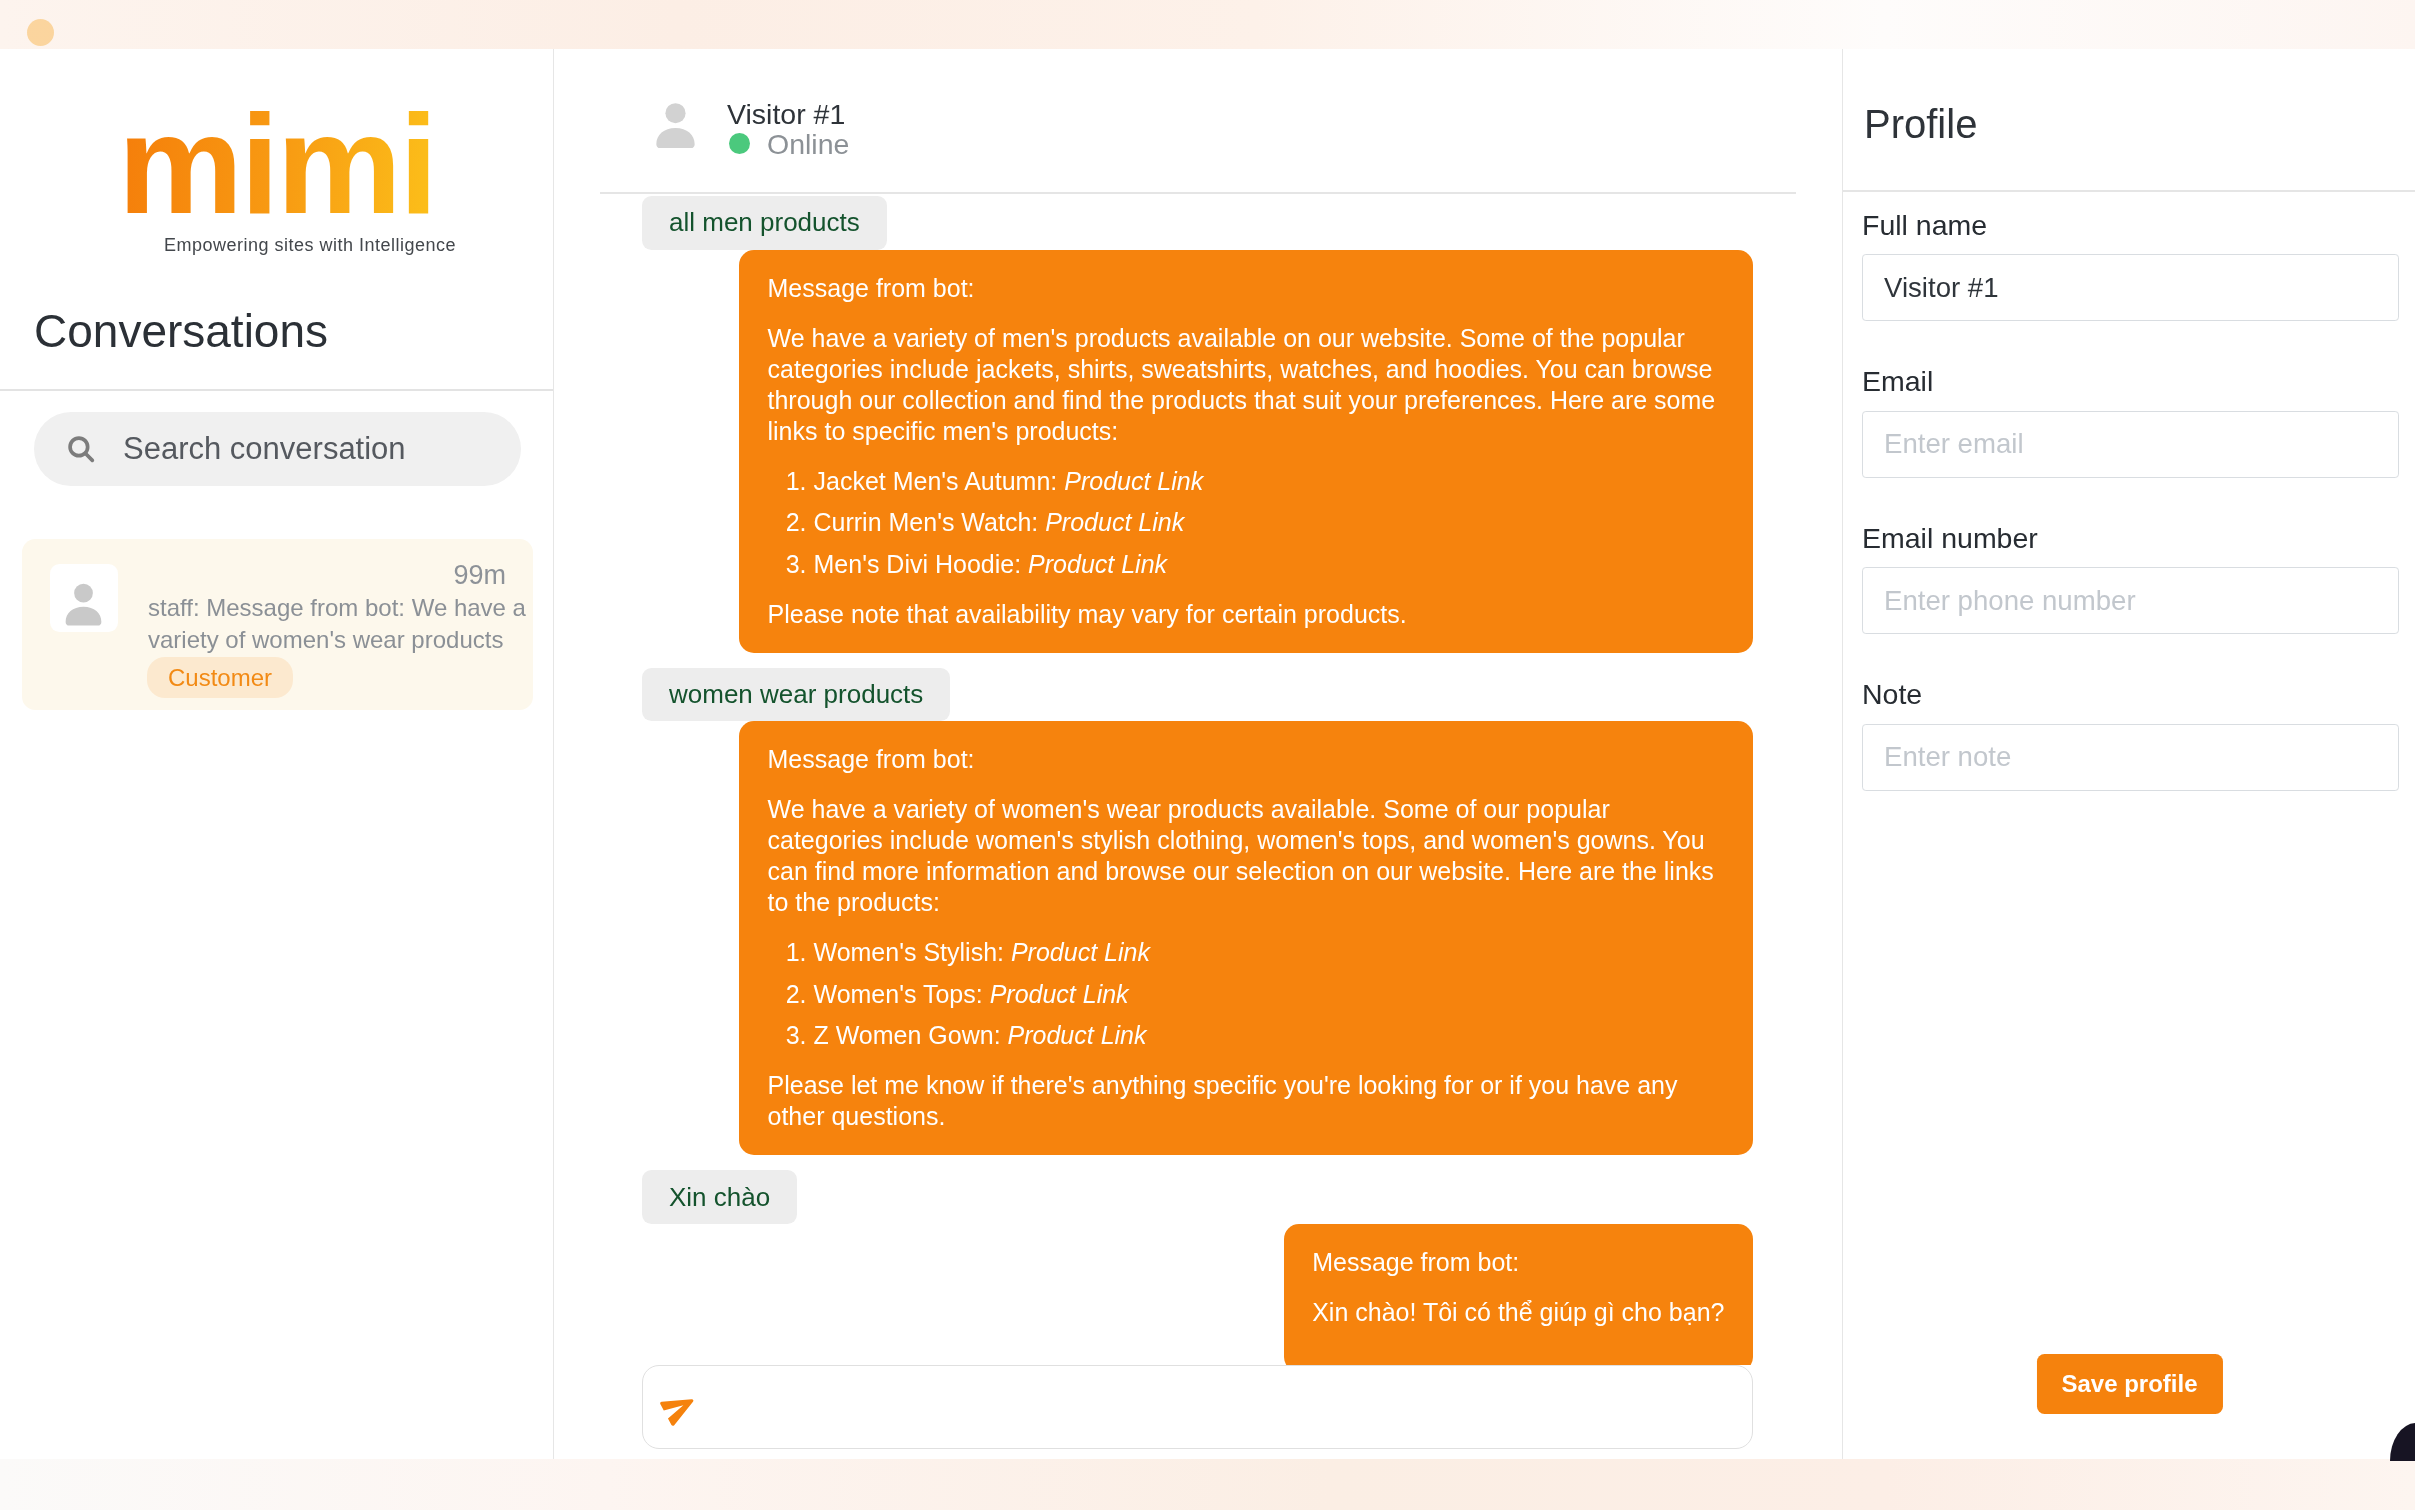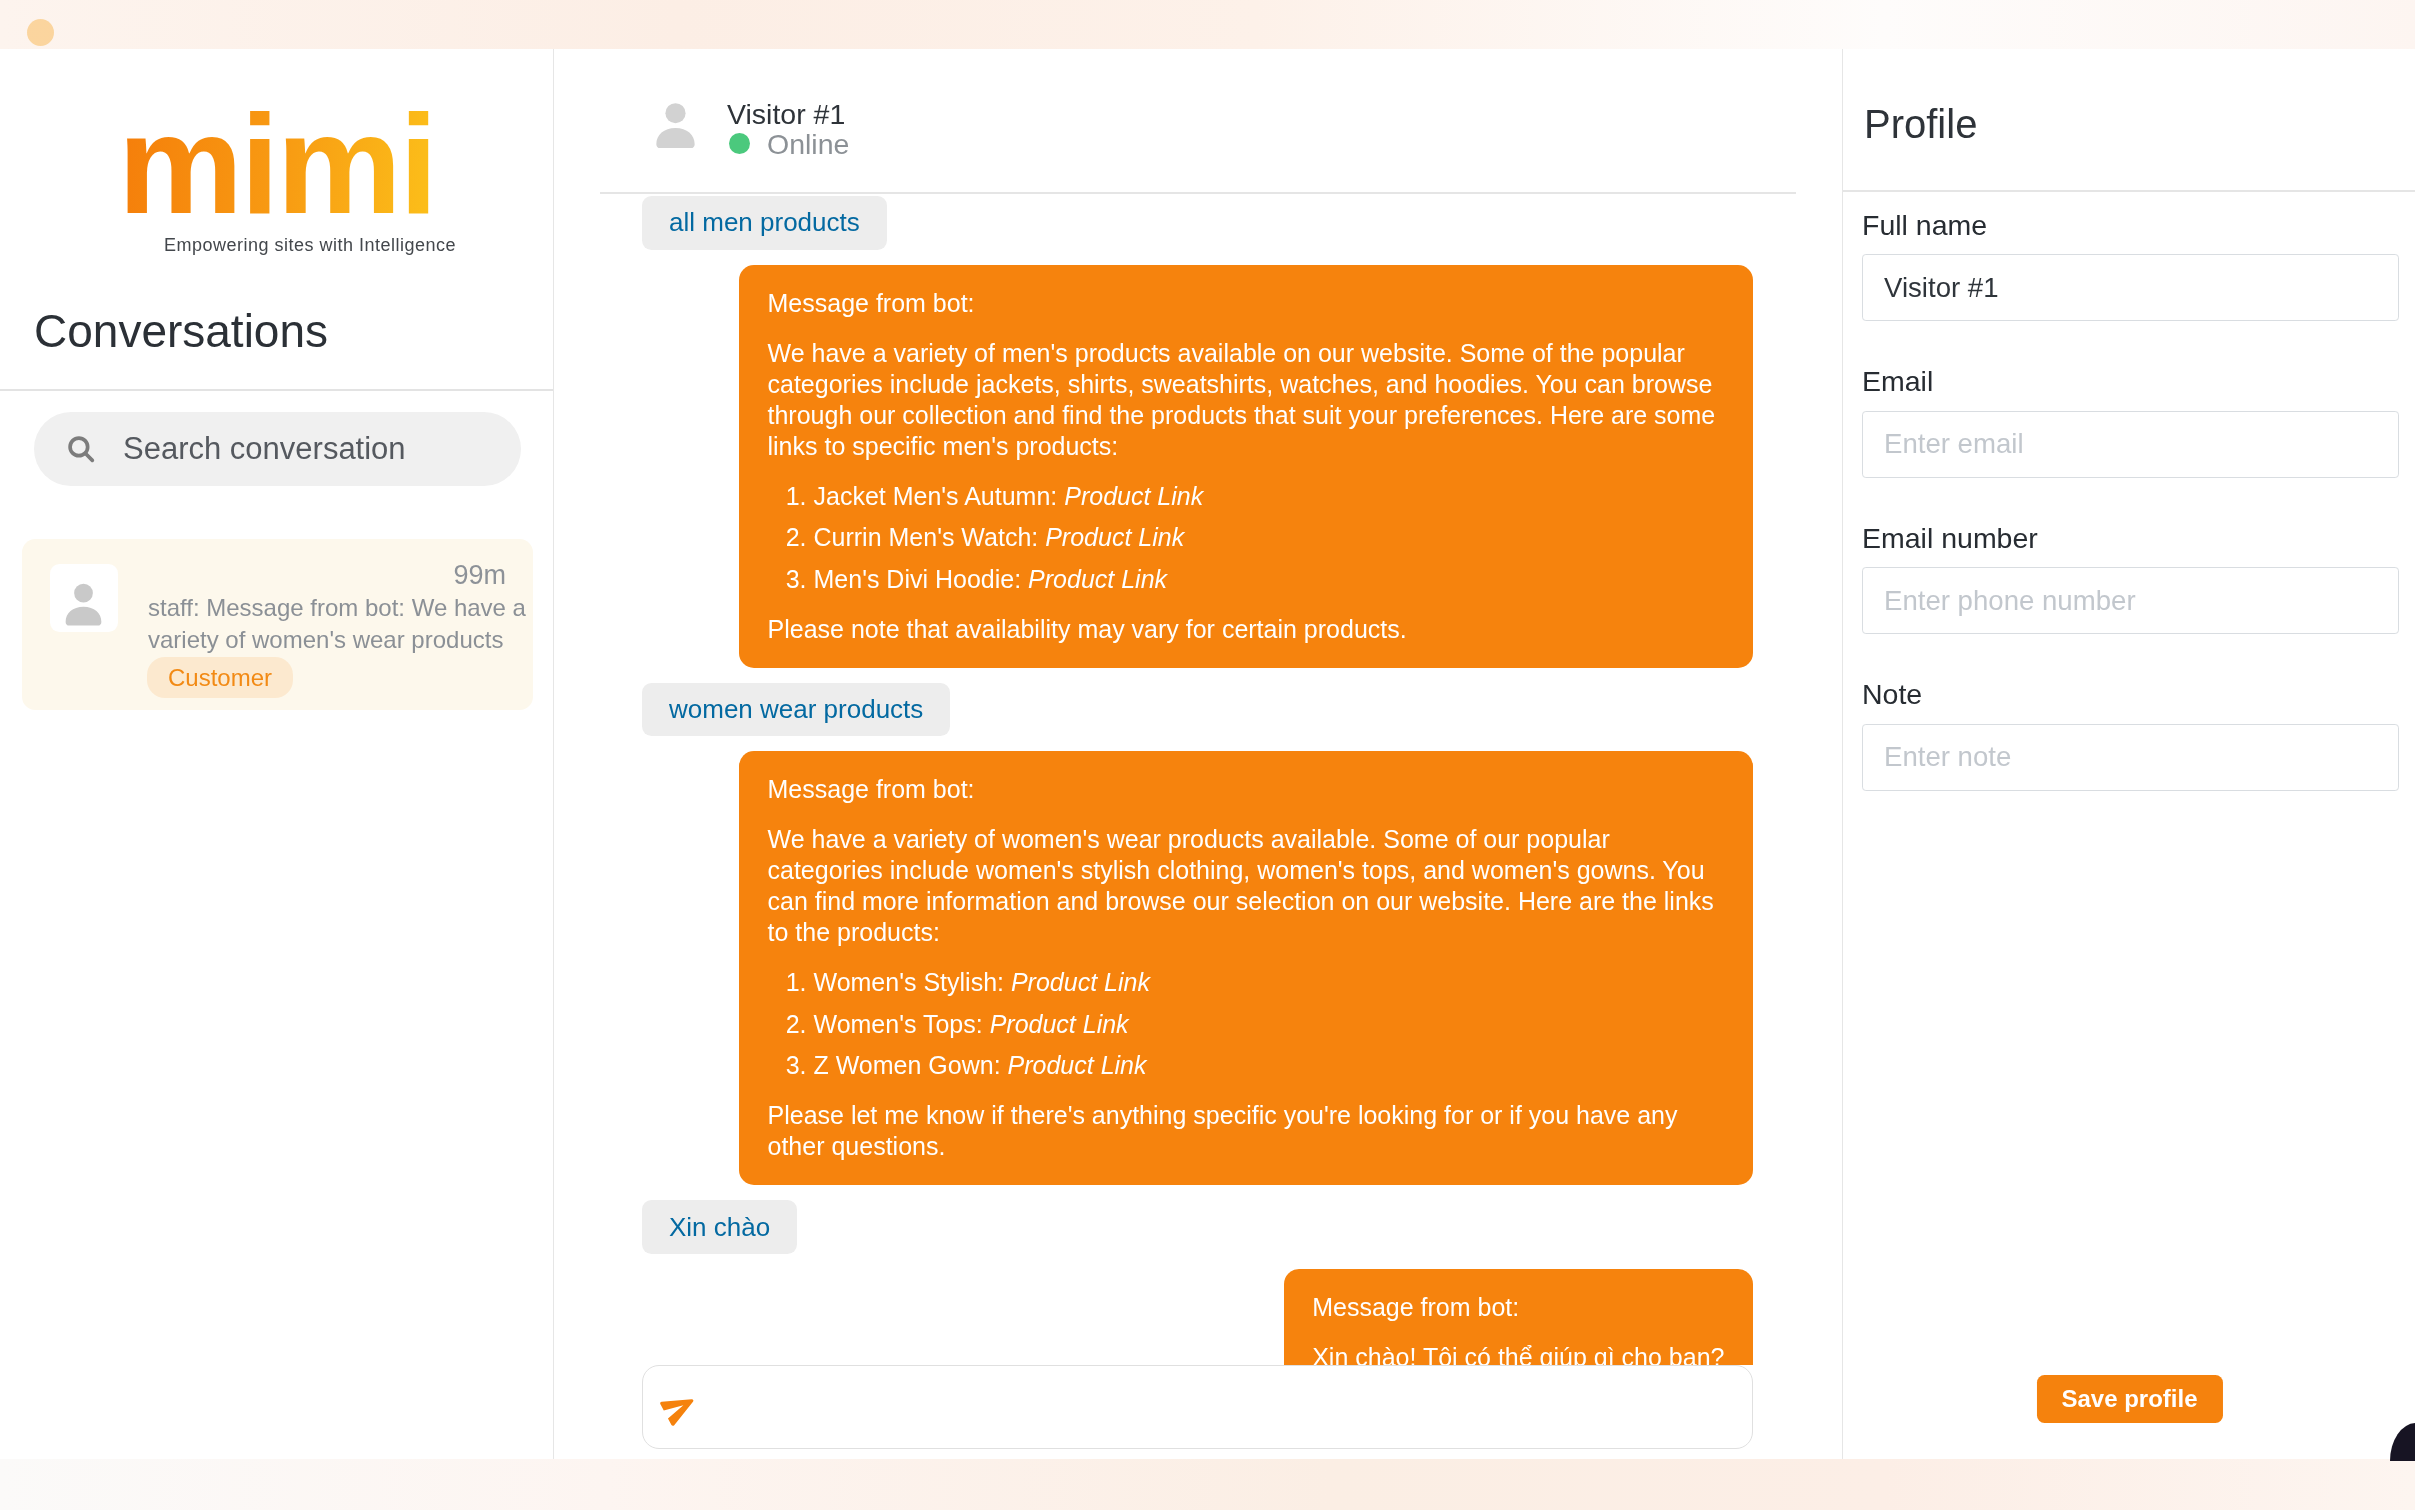--- a/index.html
+++ b/index.html
@@ -44,22 +44,22 @@
   
   .chat{flex:1;position:relative;background:#fff;min-width:0;}
   .chat-avatar{position:absolute;left:45px;top:43px;width:61px;height:63px;overflow:hidden;
     display:flex;align-items:flex-end;justify-content:center;}
   .chat-name{position:absolute;left:127px;top:49px;font-size:28.5px;font-weight:500;color:#2e3339;}
   .status-dot{position:absolute;left:129px;top:84px;width:21px;height:21px;border-radius:50%;background:#4bc97d;}
   .chat-status{position:absolute;left:167px;top:79px;font-size:28.5px;color:#8c9196;}
   .chat-divider{position:absolute;top:143px;left:0;right:0;height:1.9px;background:#e5e5e5;}
   .messages{position:absolute;top:145px;left:0;right:0;height:1171px;overflow:hidden;box-sizing:border-box;
     padding:1.9px 43px 0 42px;display:flex;flex-direction:column;align-items:flex-start;}
-  .msg-user{background:#ededed;color:#0369a1;font-size:26px;line-height:31px;padding:11.4px 27px;
-    border-radius:9.5px;margin-bottom:15px;max-width:856px;}
+  .msg-user{background:#ededed;color:#14532d;font-size:26px;line-height:31px;padding:11.4px 27px;
+    border-radius:9.5px;max-width:856px;}
   .msg-bot{background:#f6830d;color:#ffffff;border-radius:15px;padding:23px 28.5px;align-self:flex-end;
     font-size:25px;line-height:31px;font-weight:500;margin-bottom:15px;box-sizing:border-box;max-width:1014px;}
   .msg-bot.wide{width:1014px;}
   .msg-bot.clipped{padding-bottom:44px;}
   .bot-title{margin:0 0 19px 0;}
   .bot-body{margin:0 0 19px 0;}
   .bot-list{margin:0 0 19px 0;padding-left:46px;}
   .bot-list li{margin-bottom:10.5px;}
   .bot-list li:last-child{margin-bottom:0;}
   .product-link{font-style:italic;}
@@ -75,22 +75,22 @@
   
   .profile{width:574px;box-sizing:border-box;border-left:1.9px solid #e6e6e6;position:relative;background:#fff;}
   .profile-title{position:absolute;left:21px;top:53px;font-size:40px;font-weight:500;color:#2e3339;}
   .profile-divider{position:absolute;top:141px;left:0;right:0;height:1.9px;background:#e5e5e5;}
   .profile-body{position:absolute;top:160px;left:19px;right:17px;}
   .field-group{margin-bottom:44px;}
   .field-label{font-size:28.5px;font-weight:500;color:#272c32;margin-bottom:12.4px;}
   .field-input{width:100%;height:67px;box-sizing:border-box;border:1.9px solid #d9dde1;border-radius:3.8px;
     padding:0 21px;font-size:27.6px;color:#2f353b;outline:none;font-family:inherit;background:#fff;}
   .field-input::placeholder{color:#c2c7cd;opacity:1;}
-  .save-btn{position:absolute;bottom:36px;left:50%;transform:translateX(-50%);background:#f5820d;
-    color:#ffffff;font-size:24px;font-weight:700;height:48px;padding:0 25px;border:none;border-radius:7.6px;
+  .save-btn{position:absolute;bottom:45px;left:50%;transform:translateX(-50%);background:#f5820d;
+    color:#ffffff;font-size:24px;font-weight:700;height:60px;padding:0 25px;border:none;border-radius:7.6px;
     cursor:pointer;font-family:inherit;white-space:nowrap;}
 </style>
 </head>
 <body>
 
 <div class="page">
 
   <div class="band-top">
     <div class="logo-dot"></div>
   </div>

